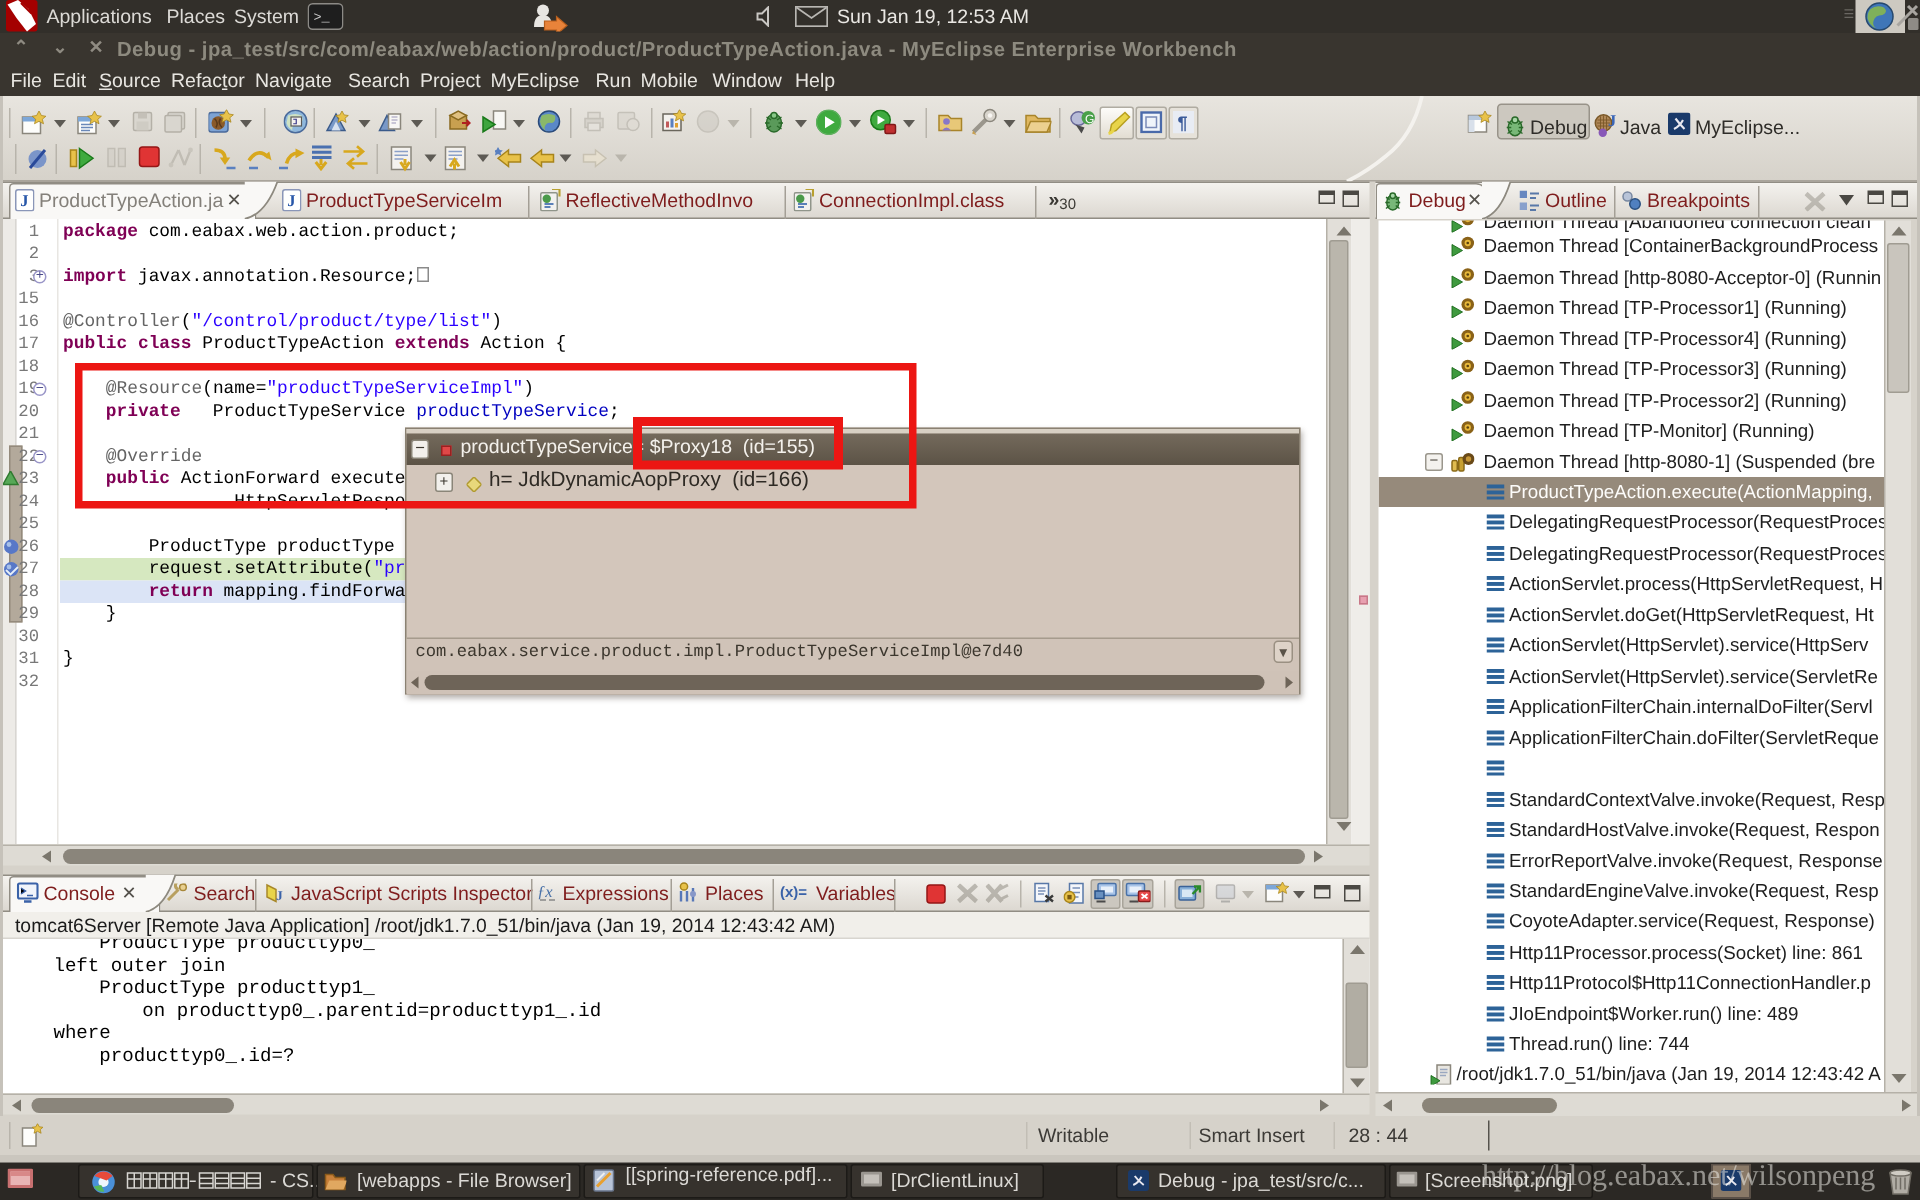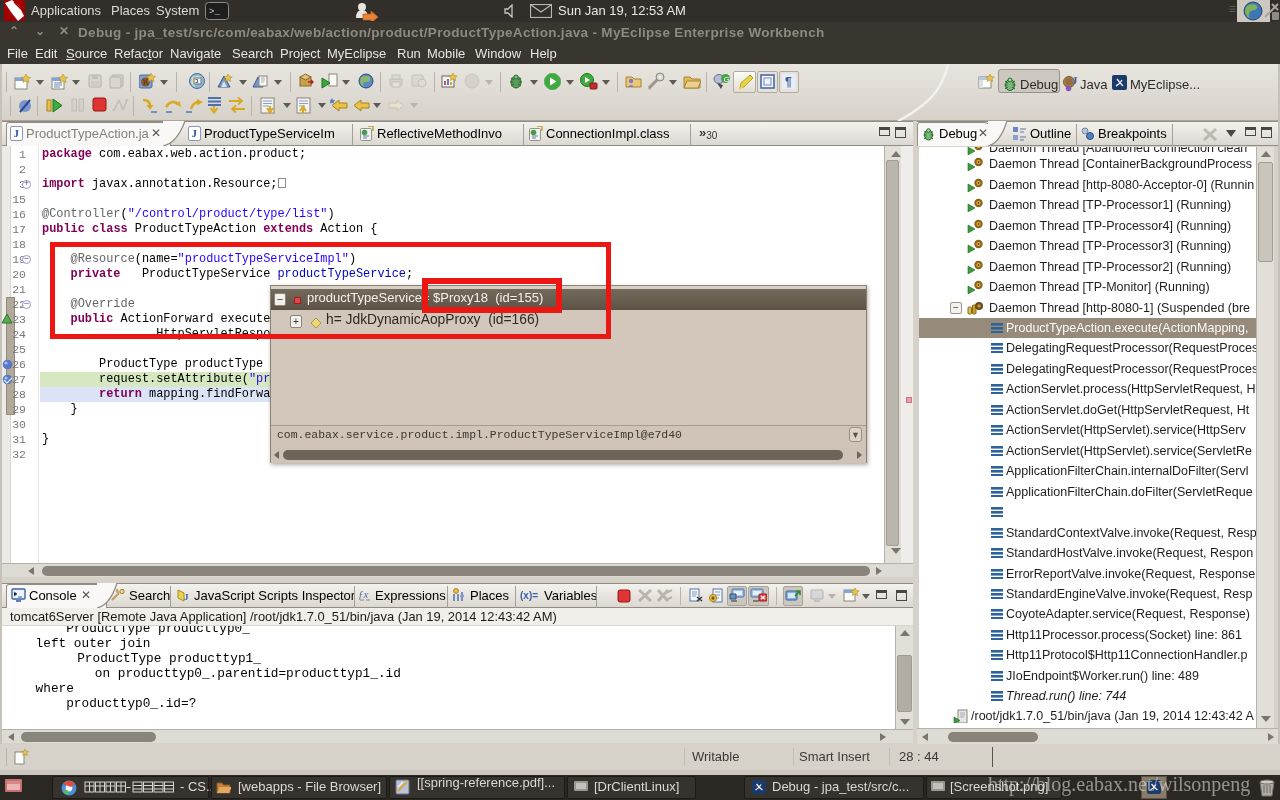--- a/index.html
+++ b/index.html
@@ -19,21 +19,21 @@
 
 #toolbar { left:0; top:64px; width:1280px; height:57px; background:linear-gradient(#e8e5df,#d6d2ca); border-bottom:1px solid #a9a49b; }
 .tsep { position:absolute; width:1px; background:#b8b4ab; }
 .dd { position:absolute; width:0; height:0; border-left:4px solid transparent; border-right:4px solid transparent; border-top:5px solid #5d5a54; }
 .ddl { border-top-color:#b9b5ac; }
 
 .persp { position:absolute; font-size:13px; color:#2e2c28; }
 #pdebugbtn { position:absolute; left:998px; top:5px; width:62px; height:24px; background:#ccc8bf; border:1px solid #989389; border-radius:3px; }
 
 .tabstrip { position:absolute; background:linear-gradient(#f4f2ee,#dcd8d1); border-bottom:1px solid #918d84; border-top:1px solid #918d84; }
-.tab { position:absolute; font-size:13px; color:#000000; white-space:nowrap; }
+.tab { position:absolute; font-size:13px; color:#7f1d1d; white-space:nowrap; }
 .atab { background:#f9f8f6; border:1px solid #918d84; border-bottom:none; border-radius:3px 8px 0 0; }
 .itabdiv { position:absolute; width:1px; background:#a49f96; }
 
 #editor { left:2px; top:146px; width:911px; height:417px; background:#fff; overflow:hidden; }
 .cl { position:absolute; left:0; width:100%; height:15px; font-family:"Liberation Mono", monospace; font-size:11.9px; line-height:15px; white-space:pre; color:#000; }
 .ln { position:absolute; width:24px; text-align:right; font-family:"Liberation Mono", monospace; font-size:11.5px; line-height:15px; color:#787878; }
 .k { color:#7f0055; font-weight:bold; }
 .s { color:#2a00ff; }
 .an { color:#646464; }
 .fd { color:#0000c0; }
@@ -757,21 +757,21 @@
         <rect x="0" y="9" width="12" height="2.6" fill="#2d6398"></rect>
       </svg>
 <div class="drow" style="top:518.5px;">
         <span style="position:absolute;left:87px">JIoEndpoint$Worker.run() line: 489</span>
       </div>
       <svg class="ficon" style="left:72px;top:522.5px" width="13" height="12">
         <rect x="0" y="1" width="12" height="2.6" fill="#2d6398"></rect>
         <rect x="0" y="5" width="12" height="2.6" fill="#2d6398"></rect>
         <rect x="0" y="9" width="12" height="2.6" fill="#2d6398"></rect>
       </svg>
-<div class="drow" style="top:538.5px;font-style:italic;">
+<div class="drow" style="top:538.5px;">
         <span style="position:absolute;left:87px">Thread.run() line: 744</span>
       </div>
       <svg class="ficon" style="left:72px;top:542.5px" width="13" height="12">
         <rect x="0" y="1" width="12" height="2.6" fill="#2d6398"></rect>
         <rect x="0" y="5" width="12" height="2.6" fill="#2d6398"></rect>
         <rect x="0" y="9" width="12" height="2.6" fill="#2d6398"></rect>
       </svg>
 <div class="drow" style="top:559px">
         <span style="position:absolute;left:52px">/root/jdk1.7.0_51/bin/java (Jan 19, 2014 12:43:42 A</span>
       </div>
@@ -889,21 +889,21 @@
     </svg>
 <div class="dd" style="left:862px;top:594px"></div>
 <div class="abs" style="left:876px;top:590px;width:11px;height:9px;border:1px solid #4a4843;border-top:3px solid #4a4843"></div>
 <div class="abs" style="left:896px;top:590px;width:11px;height:11px;border:1px solid #4a4843;border-top:3px solid #4a4843"></div>
 
 <div class="abs" style="left:2px;top:608px;width:911px;height:18px;background:#f1efea;border-bottom:1px solid #d8d5cf"></div>
 <div class="abs" style="left:10px;top:609px;font-size:12.9px;color:#1a1a1a;white-space:nowrap">tomcat6Server [Remote Java Application] /root/jdk1.7.0_51/bin/java (Jan 19, 2014 12:43:42 AM)</div>
 <div class="abs" id="console">
 <div class="con" style="left:3px;top:-5px">        ProductType producttyp0_</div>
 <div class="con" style="left:3px;top:10px">    left outer join</div>
-<div class="con" style="left:14px;top:25px">        ProductType producttyp1_</div>
+<div class="con" style="left:3px;top:25px">        ProductType producttyp1_</div>
 <div class="con" style="left:1px;top:40px">            on producttyp0_.parentid=producttyp1_.id</div>
 <div class="con" style="left:3px;top:55px">    where</div>
 <div class="con" style="left:3px;top:70px">        producttyp0_.id=?</div>
 </div>
 
 <div class="abs" style="left:895px;top:626px;width:18px;height:103px;background:#e2dfd9;border-left:1px solid #b5b1a8"></div>
 <div class="arr" style="left:900px;top:630px;border-left:5px solid transparent;border-right:5px solid transparent;border-bottom:6px solid #7a766c"></div>
 <div class="sbthumbl" style="left:897px;top:655px;width:15px;height:57px;background:#b1ada3"></div>
 <div class="arr" style="left:900px;top:719px;border-left:5px solid transparent;border-right:5px solid transparent;border-top:6px solid #7a766c"></div>
 

